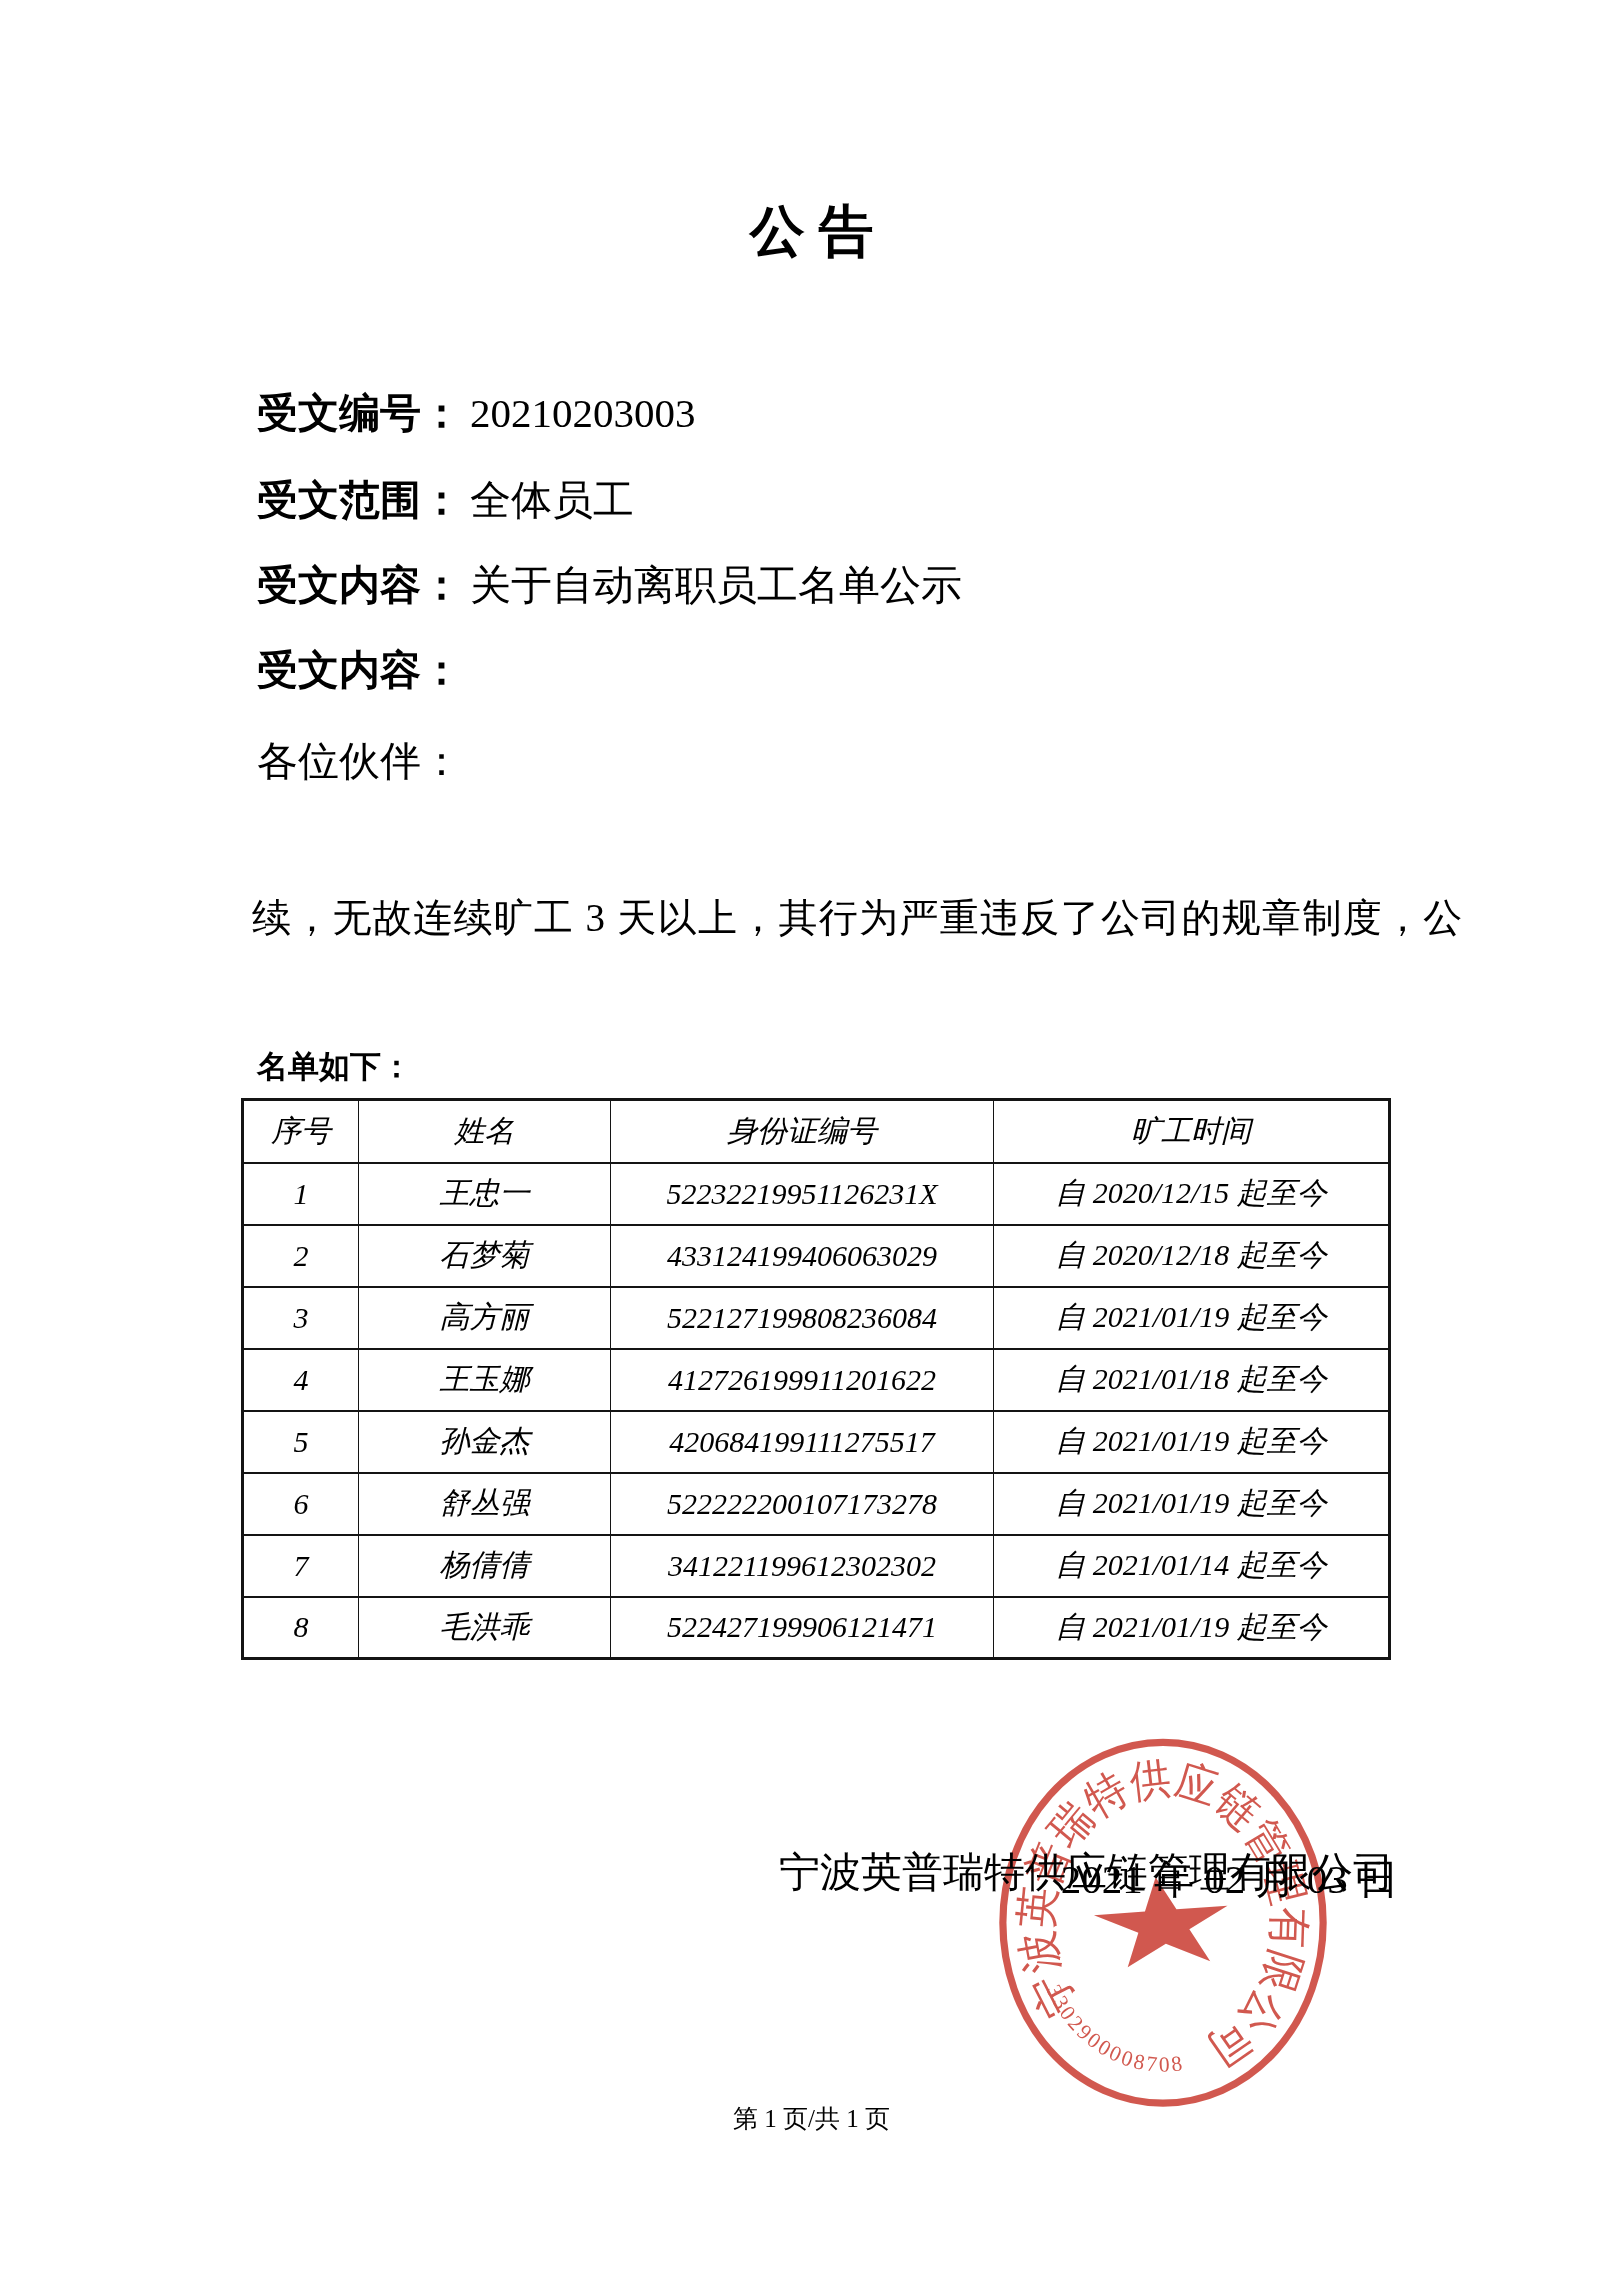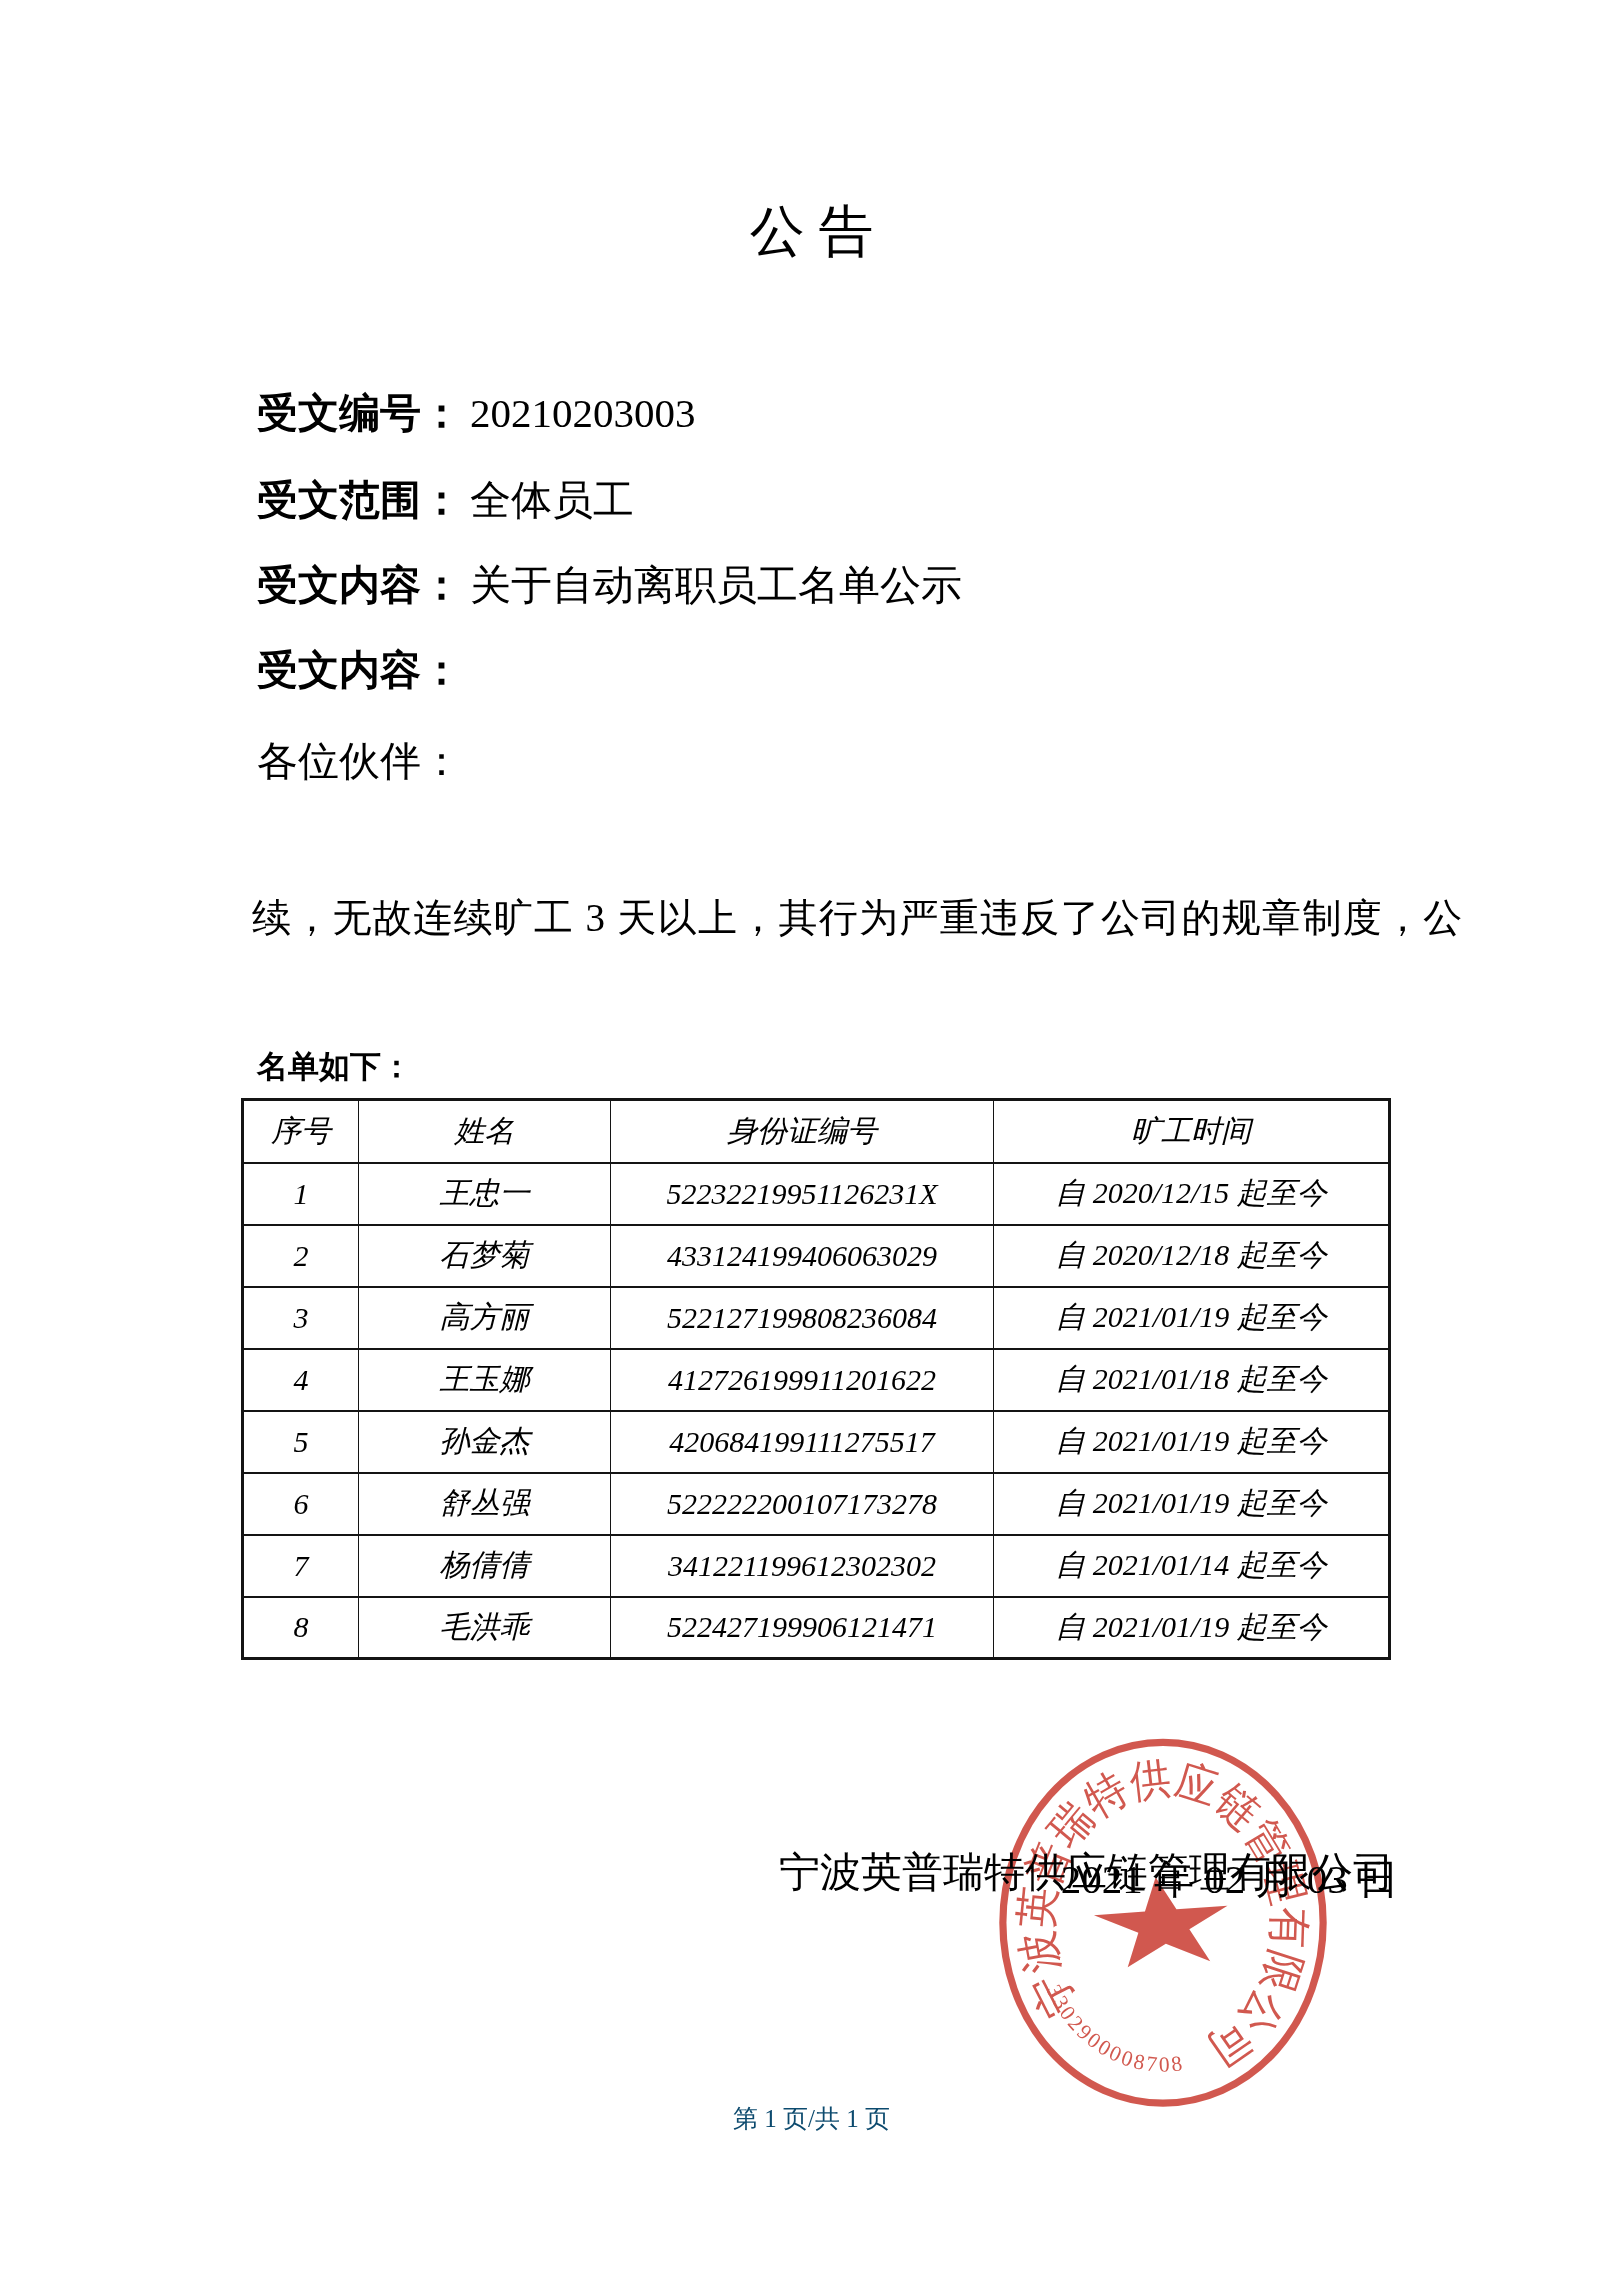--- a/index.html
+++ b/index.html
@@ -7,21 +7,21 @@
     position:relative;
     width:1623px;height:2295px;
     background:#ffffff;
     font-family:"Liberation Serif","DejaVu Serif",serif;
     color:#000;
     overflow:hidden;
   }
   .doc-title{
     position:absolute;left:0;top:204px;width:100%;
     text-align:center;
-    font-size:55px;font-weight:normal;line-height:1;
+    font-size:55px;font-weight:bold;line-height:1;
   }
   .field-line{position:absolute;left:257px;font-size:41px;line-height:1.15;white-space:nowrap;}
   .field-label{font-weight:bold;}
   .field-value{font-weight:normal;margin-left:7.9px;}
   .salutation{position:absolute;left:257px;top:734px;font-size:41px;white-space:nowrap;}
   .para-line{position:absolute;left:252px;font-size:39px;letter-spacing:1.3px;white-space:nowrap;}
   .para-indent{padding-left:68px;}
   .list-label{position:absolute;left:257px;top:1046px;font-size:31px;font-weight:bold;}
   .roster{
     position:absolute;left:241px;top:1098px;
@@ -42,21 +42,21 @@
   .sig-company{
     position:absolute;right:229px;top:1845px;
     font-size:41px;white-space:nowrap;
   }
   .sig-date{
     position:absolute;right:224px;top:1852px;
     font-size:41px;white-space:nowrap;
   }
   .page-footer{
     position:absolute;left:0;top:2102px;width:100%;
-    text-align:center;font-size:25px;color:#0c4a6e;
+    text-align:center;font-size:25px;color:#000000;
   }
   .seal{
     position:absolute;left:980px;top:1721px;
     width:366px;height:406px;
     mix-blend-mode:multiply;
     opacity:0.9;
     pointer-events:none;
   }
 </style>
 </head>

